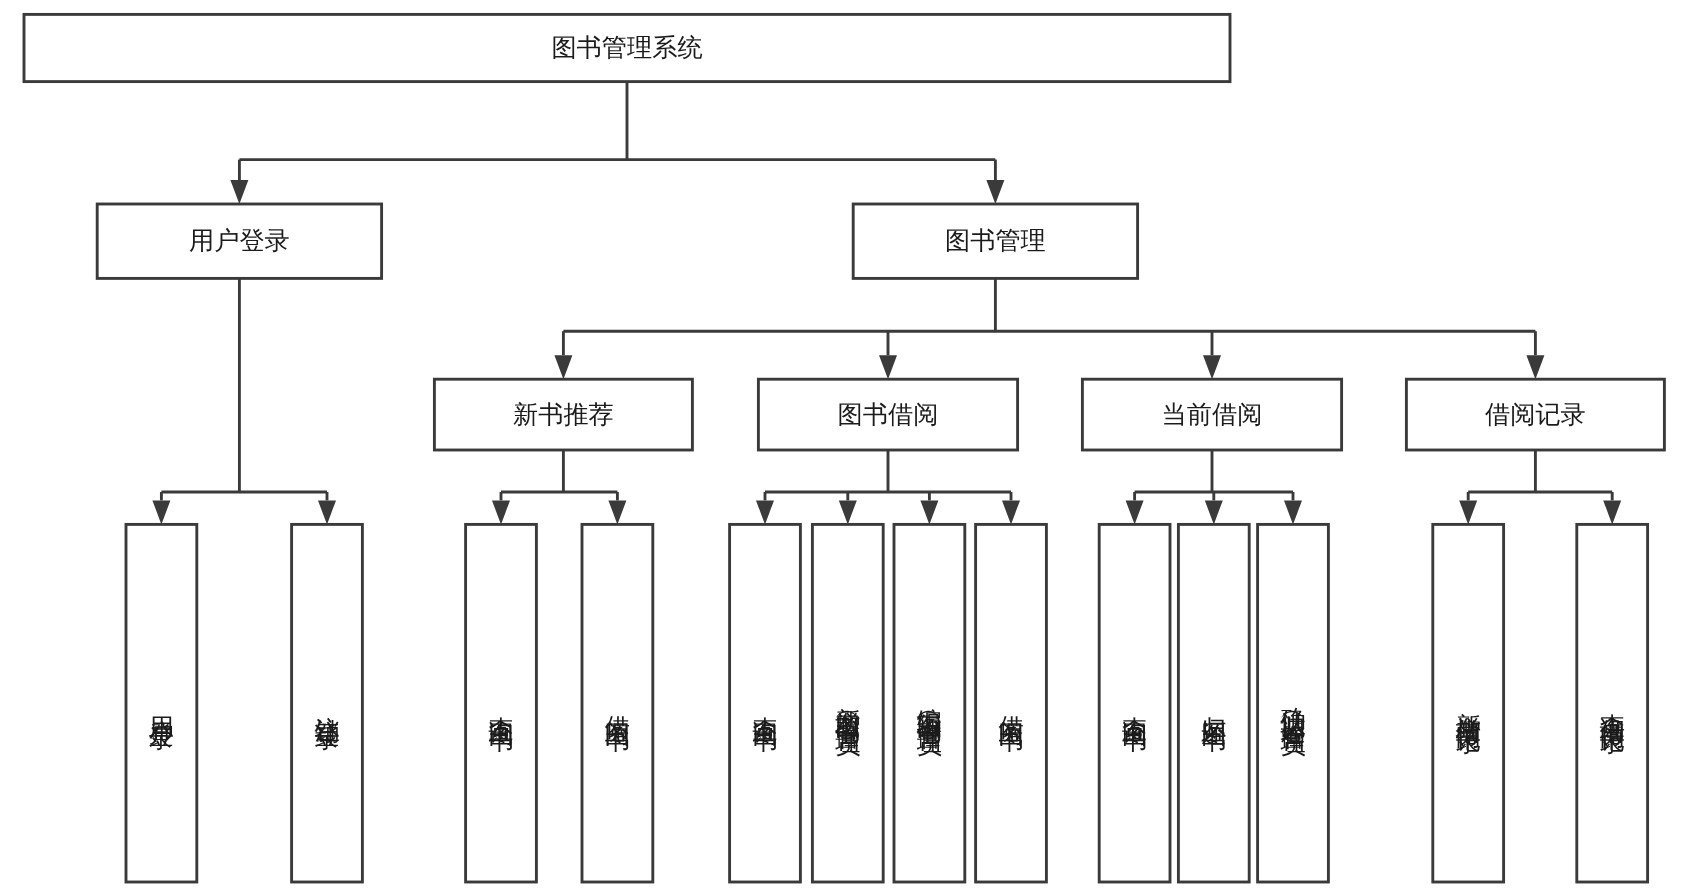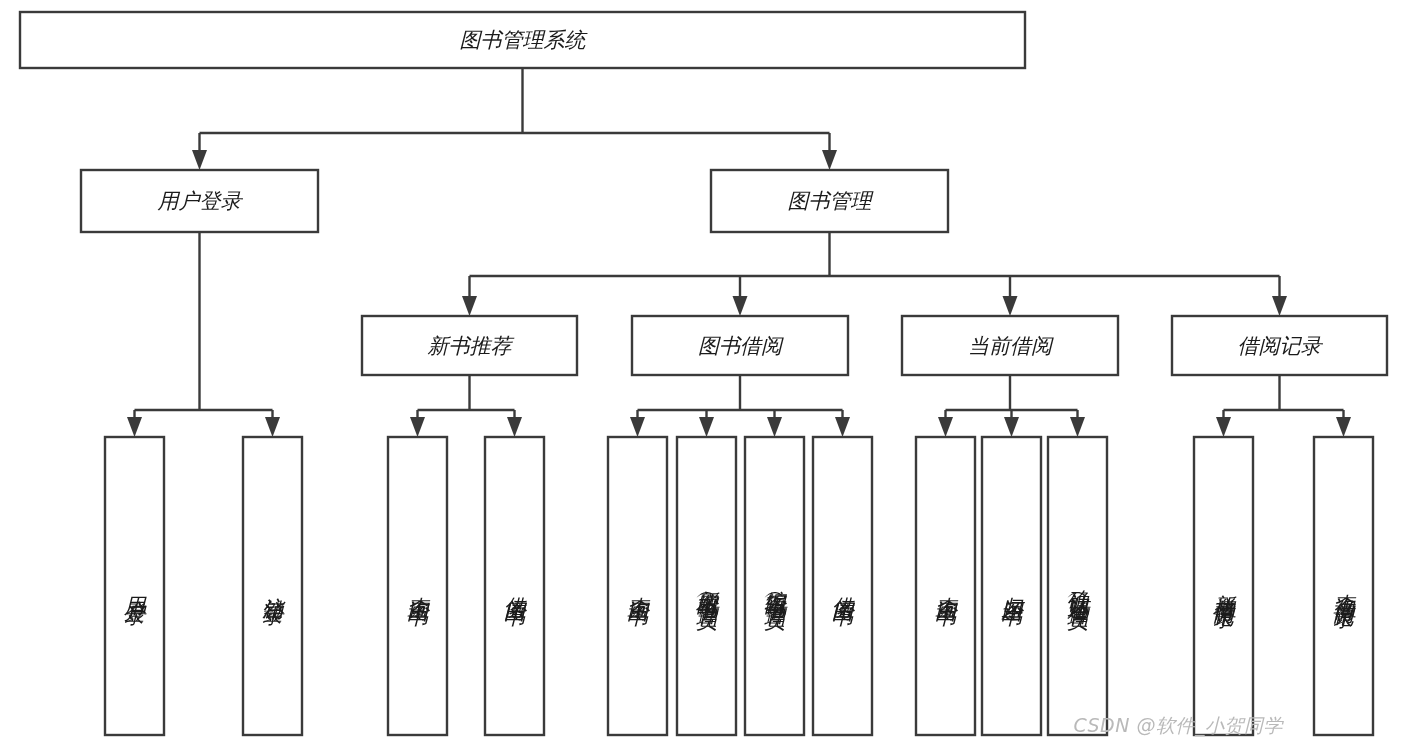--- a/index.html
+++ b/index.html
@@ -11,21 +11,20 @@
     width: 1405px;
     height: 747px;
     font-family: "DejaVu Sans", "Liberation Sans", sans-serif;
     overflow: hidden;
   }
   #diagram-root {
     position: relative;
     width: 1293px;
     height: 747px;
     background: #ffffff;
-    font-style: italic;
   }
   svg#tree-svg {
     position: absolute;
     left: 0;
     top: 0;
     width: 1405px;
     height: 747px;
     display: block;
   }
   .node-box {
@@ -179,14 +178,13 @@
       <div class="leaf-label-v" style="left: 677px; top: 437px; width: 59px; height: 298px;">新增图书（管理员）</div>
       <div class="leaf-label-v" style="left: 745px; top: 437px; width: 59px; height: 298px;">编辑图书（管理员）</div>
       <div class="leaf-label-v" style="left: 813px; top: 437px; width: 59px; height: 298px;">借阅图书</div>
       <div class="leaf-label-v" style="left: 916px; top: 437px; width: 59px; height: 298px;">查询图书</div>
       <div class="leaf-label-v" style="left: 982px; top: 437px; width: 59px; height: 298px;">归还图书</div>
       <div class="leaf-label-v" style="left: 1048px; top: 437px; width: 59px; height: 298px;">确认归还（管理员）</div>
       <div class="leaf-label-v" style="left: 1194px; top: 437px; width: 59px; height: 298px;">新增借阅记录</div>
       <div class="leaf-label-v" style="left: 1314px; top: 437px; width: 59px; height: 298px;">查询借阅记录</div>
     </div>
 
-  <div class="watermark">CSDN @软件_小贺同学</div>
 </div>
 
 </body></html>

